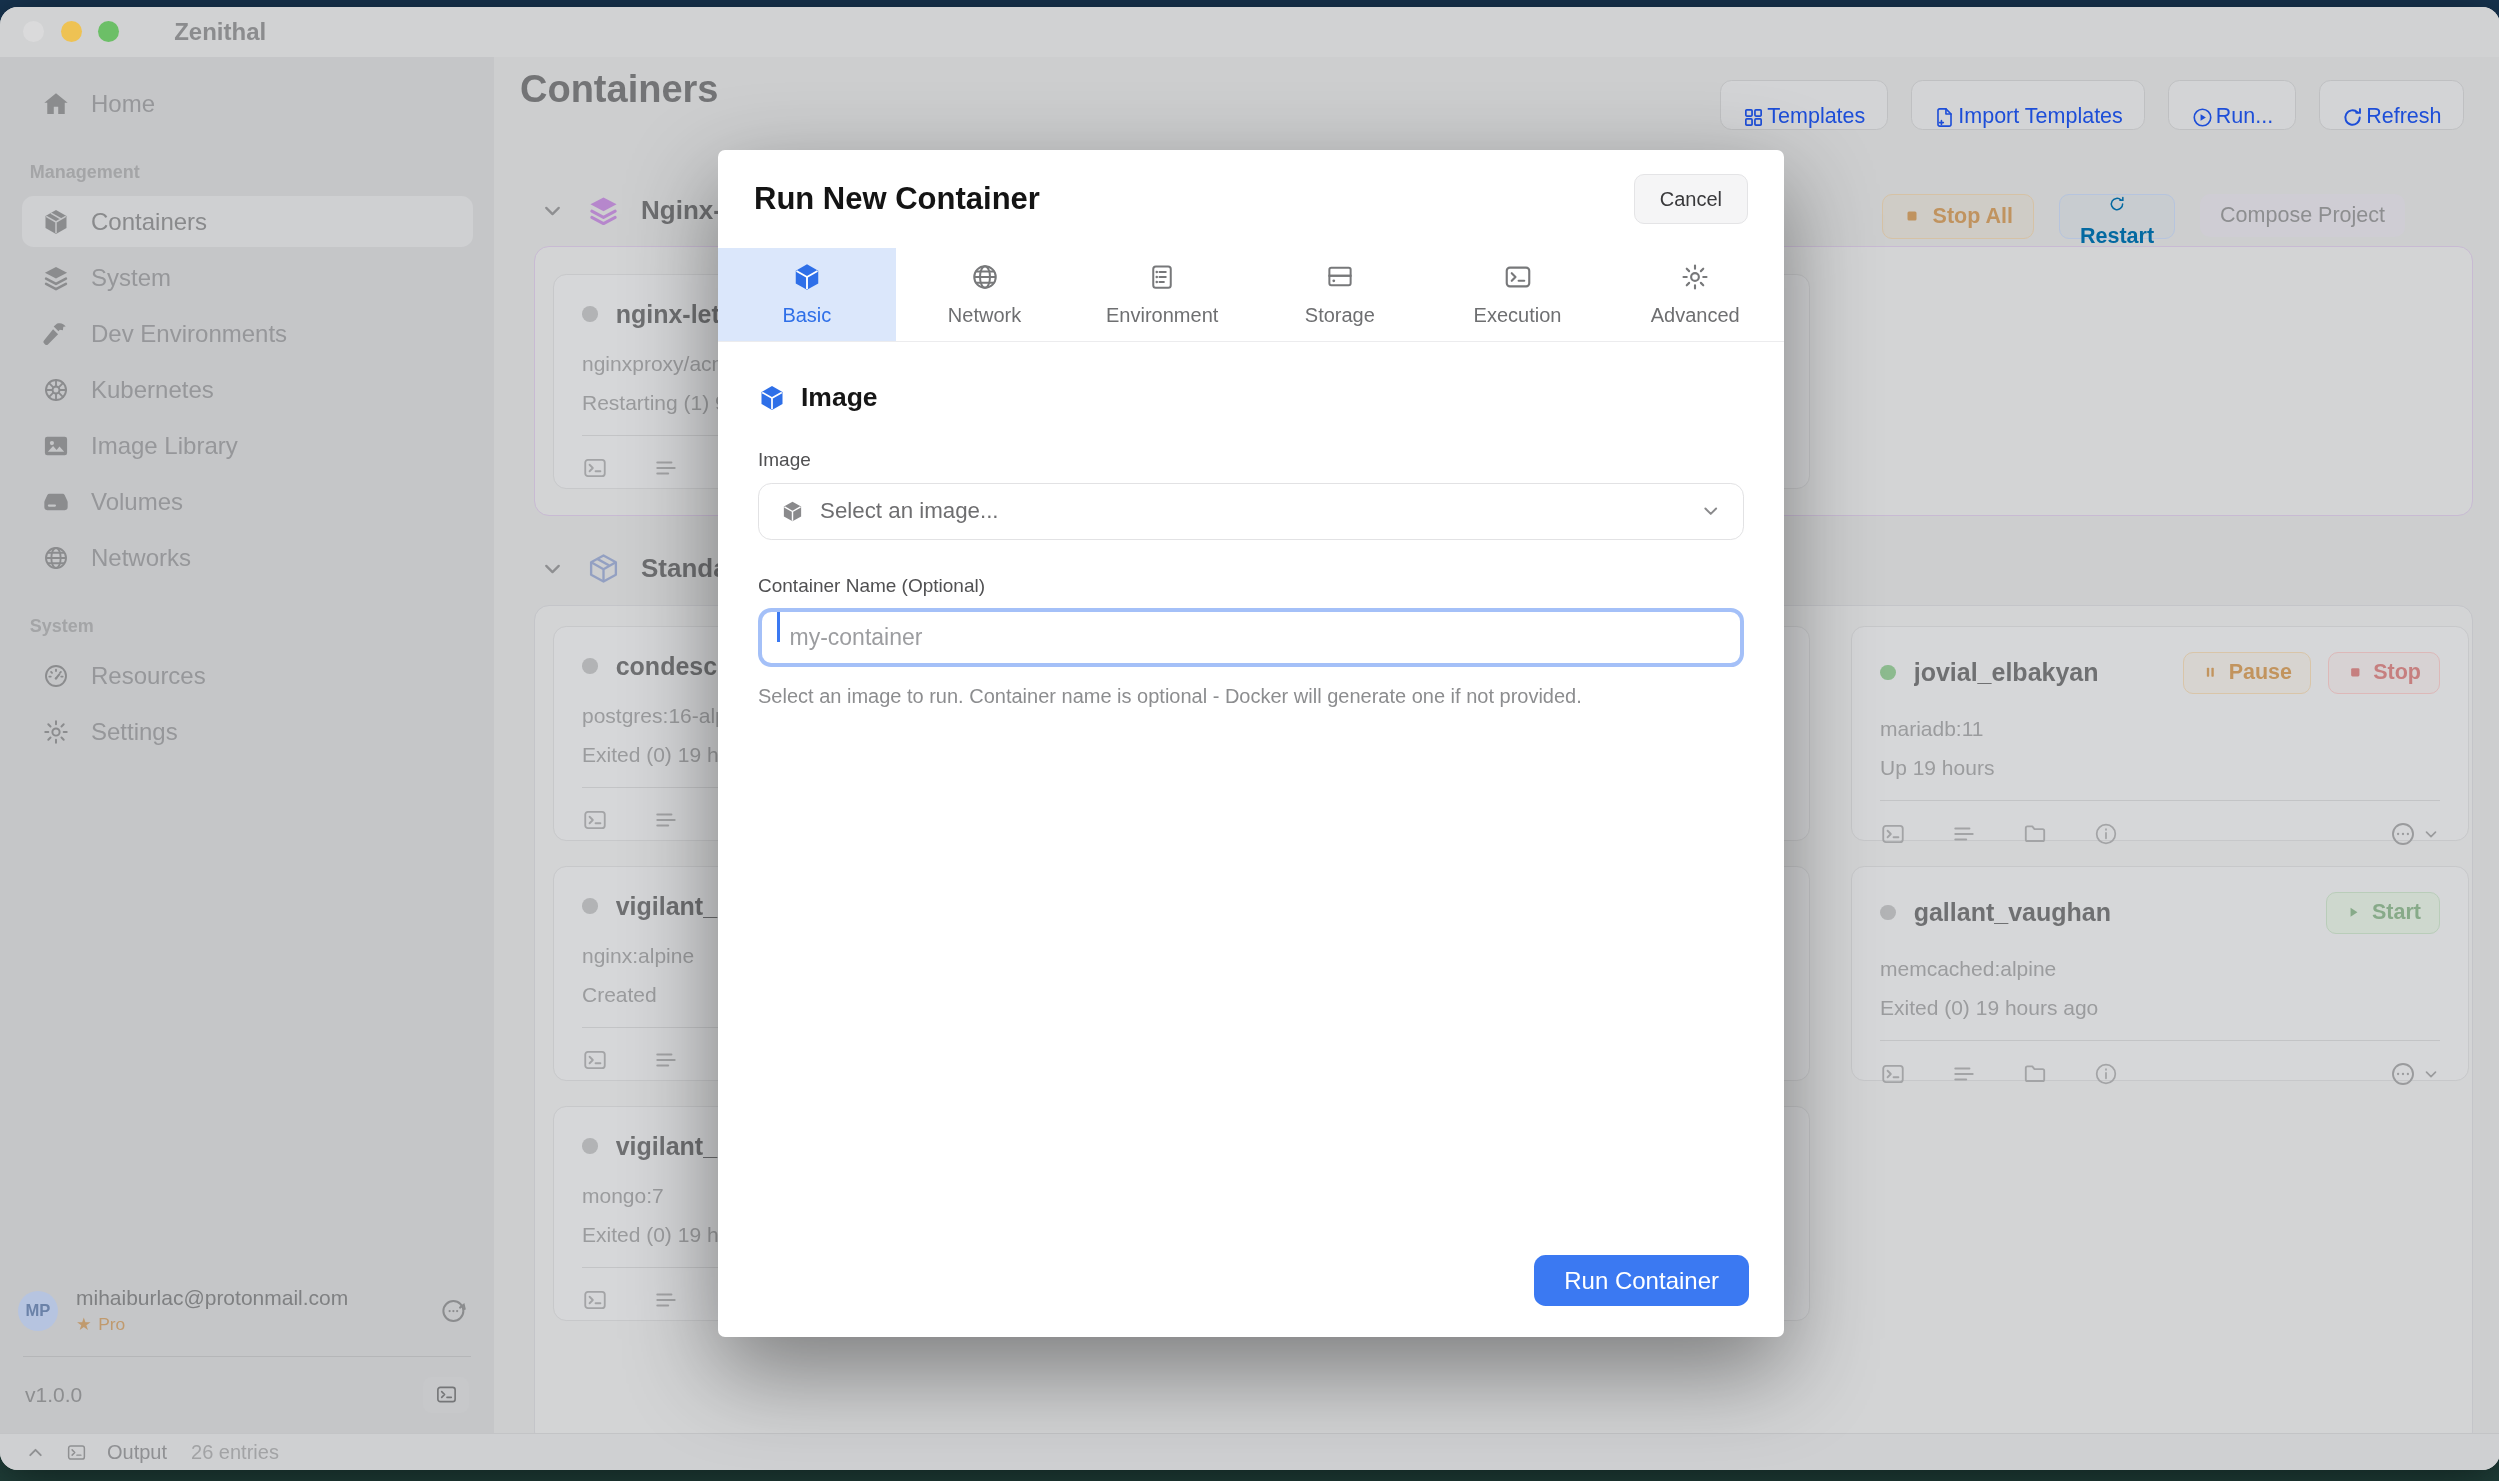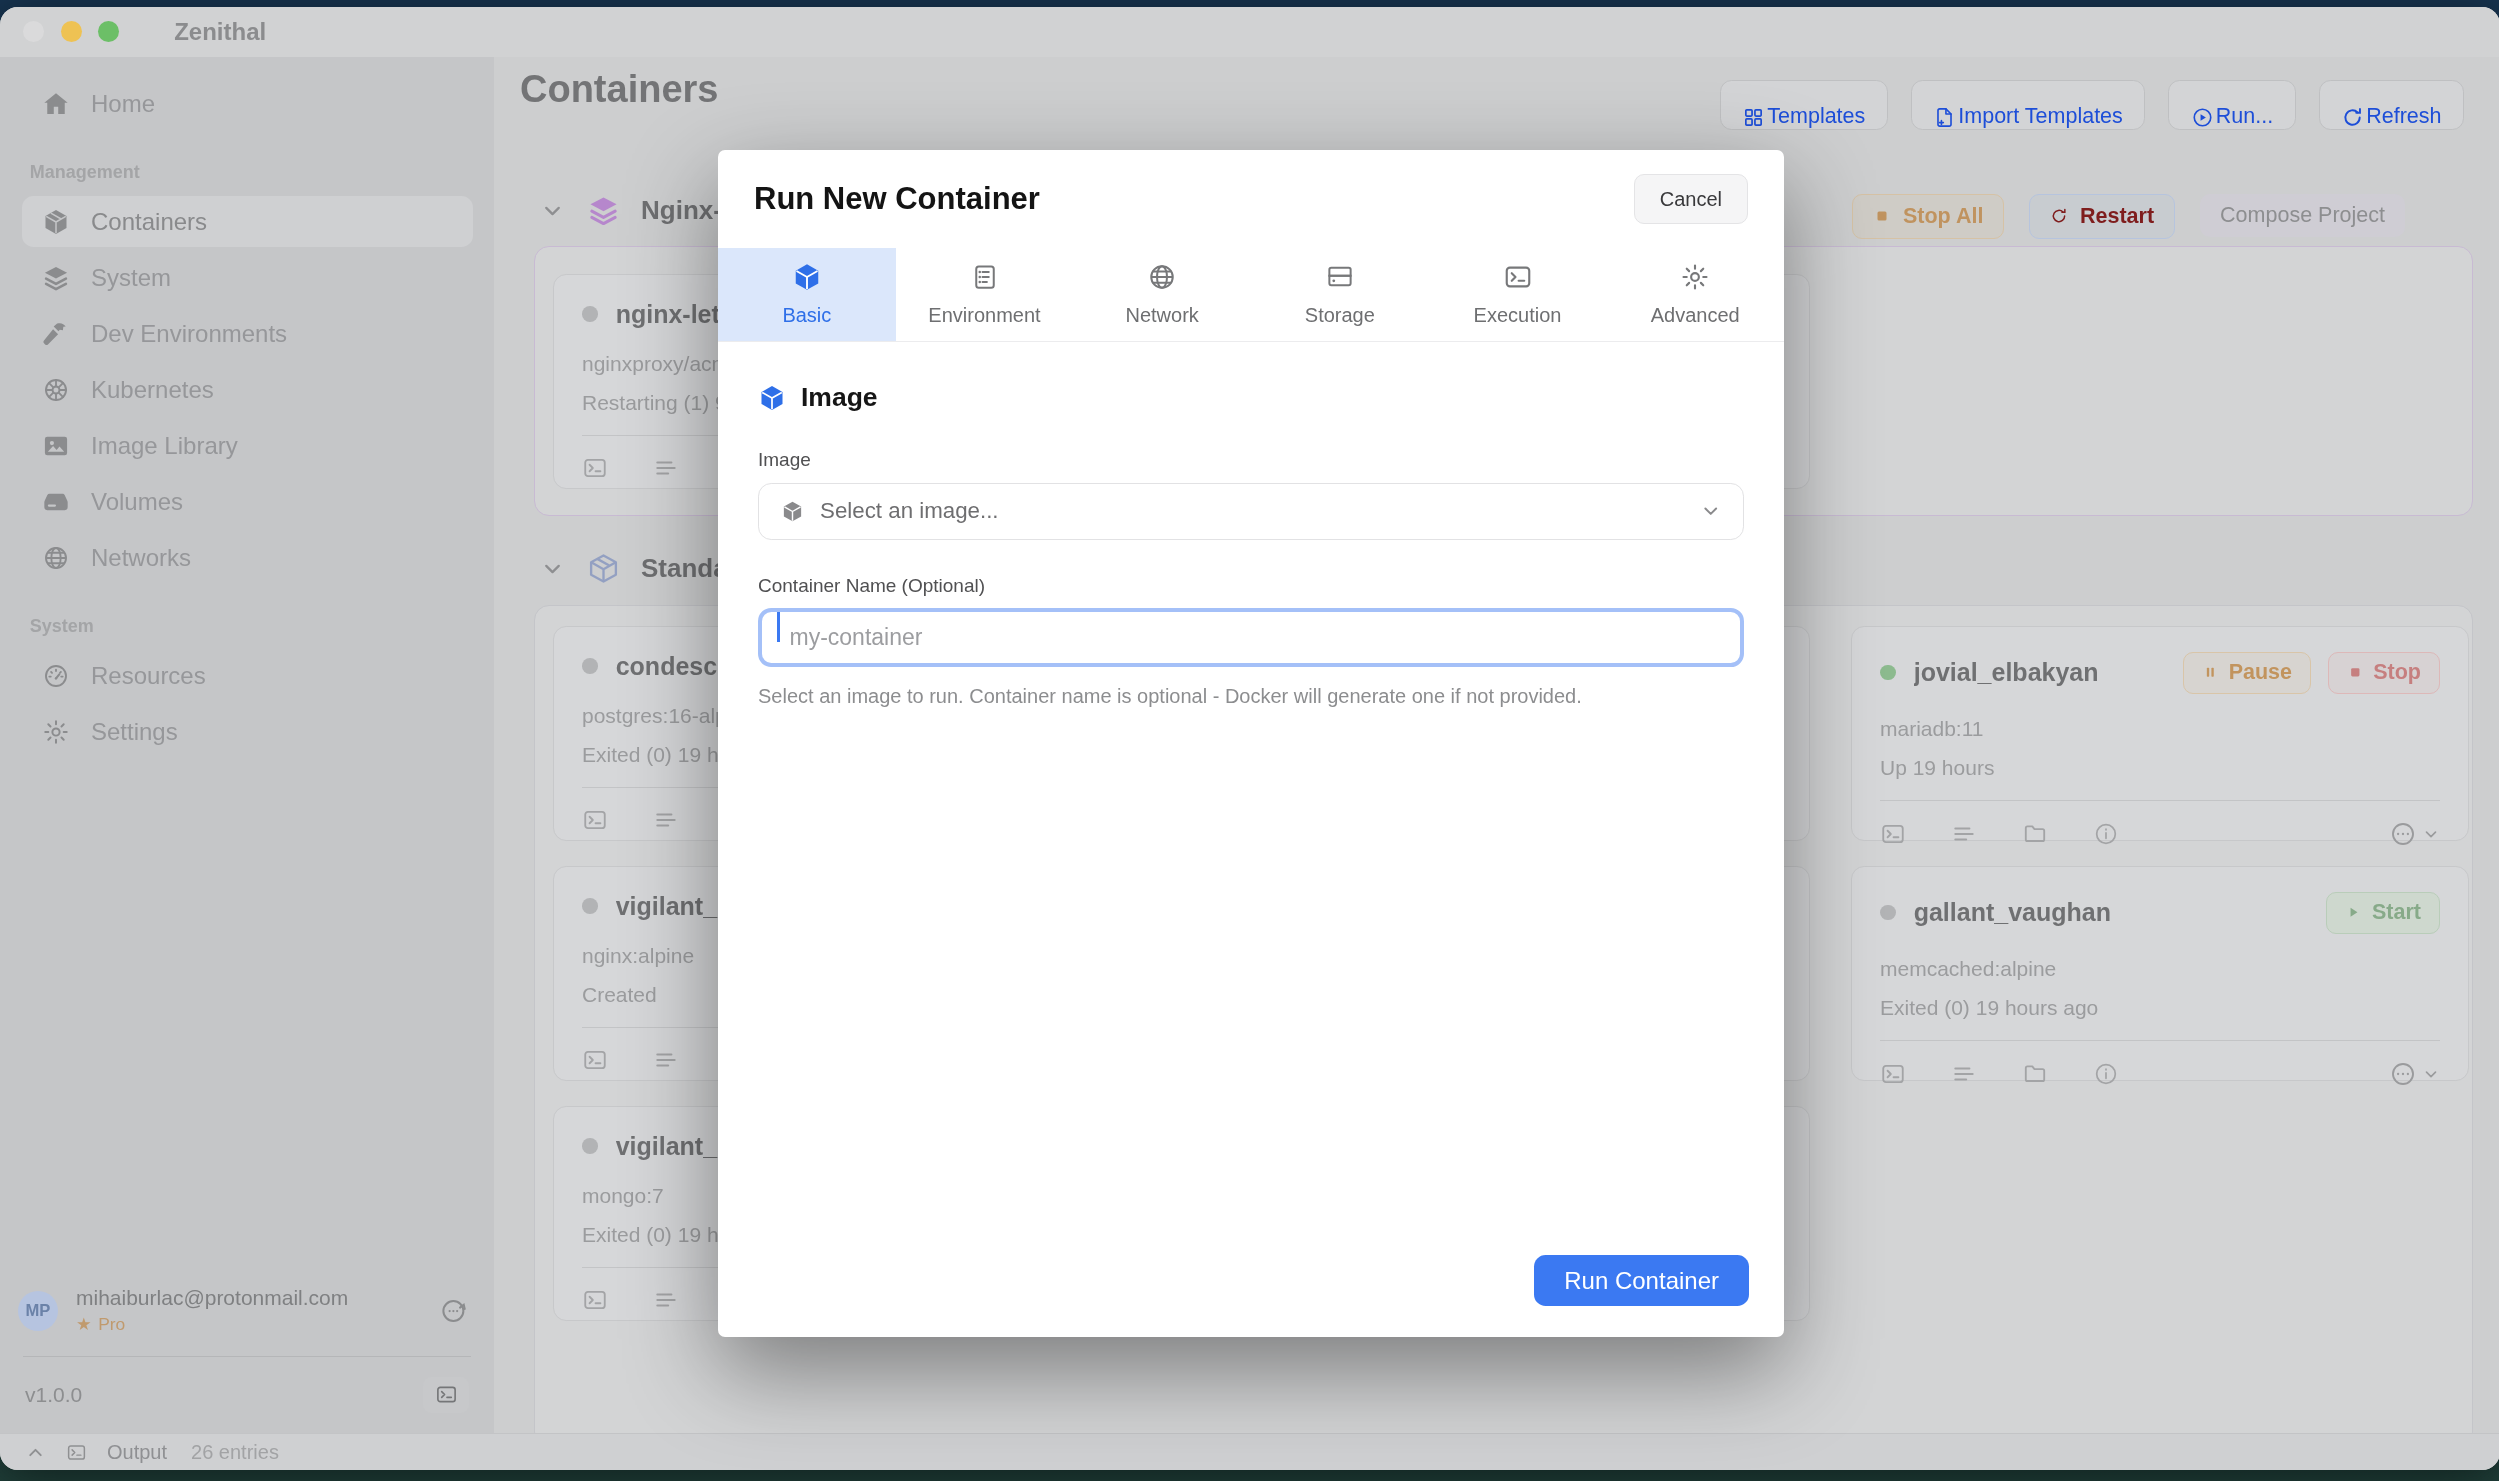--- a/index.html
+++ b/index.html
@@ -48,21 +48,21 @@
   .hbtn .hicon{font-size:23px;line-height:0;}
   
   .group-head{position:absolute;display:flex;align-items:center;gap:21.5px;}
   .gchev{font-size:25px;color:#8e8f91;line-height:0;}
   .gicon{font-size:33px;line-height:0;}
   .gtitle{font-size:26px;font-weight:bold;color:#6e6f71;white-space:nowrap;}
   .gbadges{position:absolute;display:flex;gap:25px;}
   .gbadge{height:43px;display:flex;align-items:center;gap:11.6px;padding:0 20px;border-radius:10px;font-size:21.5px;font-weight:bold;}
   .gbadge .bicon{font-size:18px;line-height:0;}
   .badge-stopall{border:1.7px solid #d6c2a5;background:rgba(222,189,140,.12);color:#c0935f;}
-  .badge-restart{border:1.7px solid #b6c4de;background:rgba(160,185,230,.10);color:#7f1d1d;}
+  .badge-restart{border:1.7px solid #b6c4de;background:rgba(160,185,230,.10);color:#0369a1;flex-direction:column;}
   .badge-project{background:#cfcdd4;color:#8d8e90;font-weight:normal;}
   .gbox{position:absolute;border-radius:15px;background:rgba(255,255,255,.13);}
   .gbox.nginx{border:1.7px solid #c8bad3;}
   .gbox.standalone{border:1.7px solid #c4c5c9;}
   
   .card{position:absolute;width:618px;height:215px;background:#d6d7d9;border:0.8px solid #c7c8ca;border-radius:13.2px;padding:25px 28px;box-sizing:border-box;}
   .card-top{display:flex;align-items:center;gap:18px;margin-bottom:23px;}
   .dot{width:15.7px;height:15.7px;border-radius:50%;background:#b2b3b5;flex:none;}
   .dot.green{background:#8cba8e;}
   .card-title{font-size:25px;font-weight:bold;color:#6f7072;white-space:nowrap;overflow:hidden;flex:1;}
@@ -618,37 +618,37 @@
       <span class="ticon ic">
           <svg viewBox="0 0 24 24">
             <path fill="currentColor" d="M12 1.8 21 6.9v10.2L12 22.2 3 17.1V6.9Z"></path>
             <path stroke="#fff" stroke-width="1.5" fill="none" d="M3.6 7.2 12 12m0 0 8.4-4.8M12 12v9.6"></path>
           </svg>
         </span>
       <span class="tlabel">Basic</span>
     </div>
     <div class="tab">
       <span class="ticon ic">
+          <svg viewBox="0 0 24 24" fill="none" stroke="currentColor" stroke-width="1.6">
+            <circle cx="12" cy="12" r="8.6"></circle>
+            <ellipse cx="12" cy="12" rx="4" ry="8.6"></ellipse>
+            <path d="M3.4 12h17.2M4.6 7.5h14.8M4.6 16.5h14.8"></path>
+          </svg>
+        </span>
+      <span class="tlabel">Network</span>
+    </div>
+    <div class="tab">
+      <span class="ticon ic">
           <svg viewBox="0 0 24 24" fill="none" stroke="currentColor" stroke-width="1.6" stroke-linecap="round">
             <rect x="5" y="3.5" width="14" height="17" rx="2"></rect>
             <path d="M10 8h5M10 12h5M10 16h3.5"></path>
             <path d="M7.8 8h.01M7.8 12h.01M7.8 16h.01" stroke-width="2"></path>
           </svg>
         </span>
       <span class="tlabel">Environment</span>
-    </div>
-    <div class="tab">
-      <span class="ticon ic">
-          <svg viewBox="0 0 24 24" fill="none" stroke="currentColor" stroke-width="1.6">
-            <circle cx="12" cy="12" r="8.6"></circle>
-            <ellipse cx="12" cy="12" rx="4" ry="8.6"></ellipse>
-            <path d="M3.4 12h17.2M4.6 7.5h14.8M4.6 16.5h14.8"></path>
-          </svg>
-        </span>
-      <span class="tlabel">Network</span>
     </div>
     <div class="tab">
       <span class="ticon ic">
           <svg viewBox="0 0 24 24" fill="none" stroke="currentColor" stroke-width="1.6" stroke-linecap="round">
             <path d="M5 4.5h14A1.5 1.5 0 0 1 20.5 6v5h-17V6A1.5 1.5 0 0 1 5 4.5Z"></path>
             <path d="M3.5 11h17v6A1.5 1.5 0 0 1 19 18.5H5A1.5 1.5 0 0 1 3.5 17Z"></path>
             <path d="M7 15h.01" stroke-width="2.2"></path>
           </svg>
         </span>
       <span class="tlabel">Storage</span>

